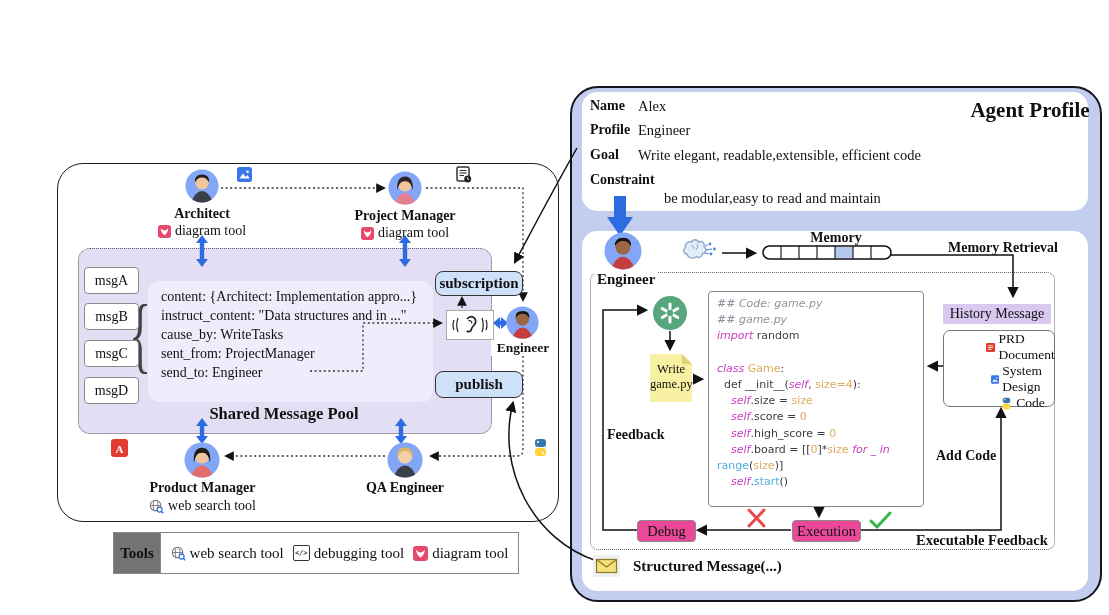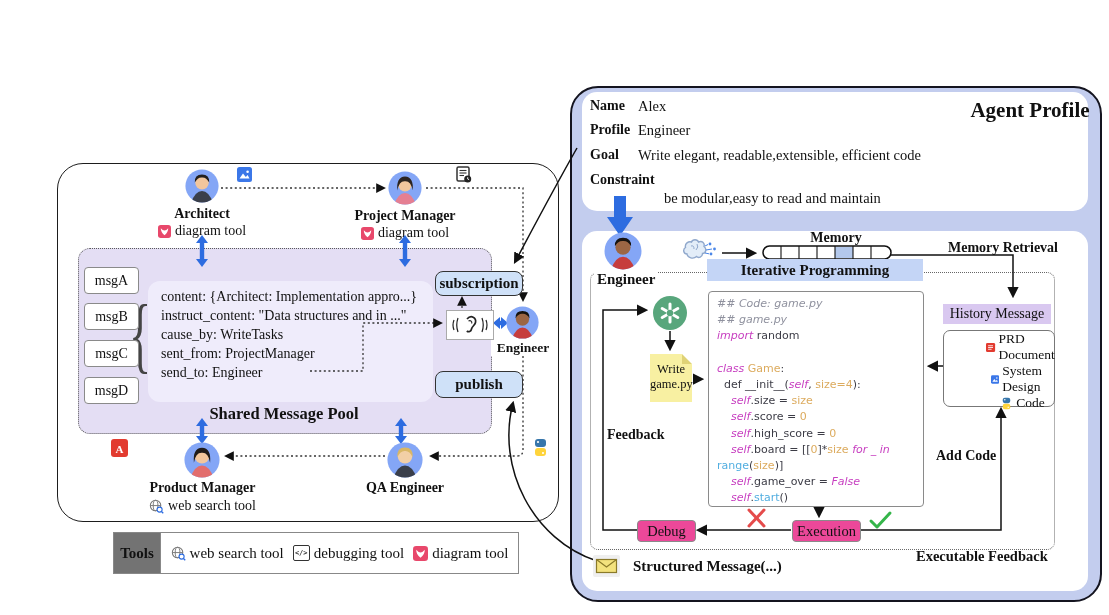--- a/index.html
+++ b/index.html
@@ -369,21 +369,20 @@
     <g stroke="#4a86e8" stroke-width="1">
         <line x1="26" y1="9" x2="29" y2="7.5"></line>
         <line x1="27" y1="13" x2="33" y2="12"></line>
         <line x1="26" y1="16" x2="30" y2="16.8"></line>
       </g>
   </svg>
   <div class="abs small-bold" style="left:795px;top:230px;width:82px;text-align:center">Memory</div>
   <div class="abs small-bold" style="left:948px;top:240px">Memory Retrieval</div>
 
   <div class="abs dotted-region"></div>
-  <div class="abs iter-header">Iterative Programming</div>
 
   <svg class="icon" style="left:653px;top:296px" width="34" height="34" viewBox="0 0 34 34">
     <circle cx="17" cy="17" r="17" fill="#58a67c"></circle>
     <g stroke="#fff" stroke-width="3" stroke-linecap="round">
       <line x1="17" y1="8" x2="17" y2="26"></line>
       <line x1="9.2" y1="12.5" x2="24.8" y2="21.5"></line>
       <line x1="24.8" y1="12.5" x2="9.2" y2="21.5"></line>
     </g>
     <circle cx="17" cy="17" r="3.2" fill="#58a67c"></circle>
   </svg>
@@ -400,21 +399,20 @@
         <div class="code-line"><span class="c-g">## game.py</span></div>
         <div class="code-line"><span class="c-m">import</span><span class="c-d"> random</span></div>
         <div class="code-line">&nbsp;</div>
         <div class="code-line"><span class="c-m">class </span><span class="c-o">Game</span><span class="c-d">:</span></div>
         <div class="code-line"><span class="c-d">  def __init__(</span><span class="c-m">self</span><span class="c-d">, </span><span class="c-o">size=4</span><span class="c-d">):</span></div>
         <div class="code-line"><span class="c-d">    </span><span class="c-m">self</span><span class="c-d">.size = </span><span class="c-o">size</span></div>
         <div class="code-line"><span class="c-d">    </span><span class="c-m">self</span><span class="c-d">.score = </span><span class="c-o">0</span></div>
         <div class="code-line"><span class="c-d">    </span><span class="c-m">self</span><span class="c-d">.high_score = </span><span class="c-o">0</span></div>
         <div class="code-line"><span class="c-d">    </span><span class="c-m">self</span><span class="c-d">.board = [[</span><span class="c-o">0</span><span class="c-d">]*</span><span class="c-o">size</span><span class="c-m"> for _ in</span></div>
         <div class="code-line"><span class="c-b">range</span><span class="c-d">(</span><span class="c-o">size</span><span class="c-d">)]</span></div>
-        <div class="code-line"><span class="c-d">    </span><span class="c-m">self</span><span class="c-d">.game_over = </span><span class="c-m">False</span></div>
         <div class="code-line"><span class="c-d">    </span><span class="c-m">self</span><span class="c-d">.</span><span class="c-b">start</span><span class="c-d">()</span></div>
       </div>
   </div>
 
   <div class="abs hist-label">History Message</div>
   <div class="abs hist-box">
     <span class="hist-item">
       <svg width="13" height="13" viewBox="0 0 13 13">
           <rect width="13" height="13" rx="2" fill="#e23b30"></rect>
           <g stroke="#fff" stroke-width="1.2">
@@ -440,21 +438,21 @@
           <circle cx="7" cy="4" r="1.1" fill="#fff"></circle>
           <circle cx="12" cy="15" r="1.1" fill="#fff"></circle>
         </svg>
       <span>Code</span>
     </span>
   </div>
   <div class="abs small-bold" style="left:936px;top:448px">Add Code</div>
 
   <div class="abs gray-box" style="left:637px;top:520px;width:57px;height:20px">Debug</div>
   <div class="abs gray-box" style="left:792px;top:520px;width:67px;height:20px">Execution</div>
-  <div class="abs small-bold" style="left:916px;top:548px;font-size:14.5px">Executable Feedback</div>
+  <div class="abs small-bold" style="left:916px;top:532px;font-size:14.5px">Executable Feedback</div>
 
   <svg class="icon" style="left:593px;top:555px" width="27" height="22" viewBox="0 0 27 22">
     <rect width="27" height="22" rx="2" fill="#efefef"></rect>
     <rect x="3.5" y="4.5" width="20" height="13" fill="#f3e27d" stroke="#8a7a2a" stroke-width="1.2"></rect>
     <path d="M3.5,4.5 L13.5,12 L23.5,4.5" fill="none" stroke="#8a7a2a" stroke-width="1.2"></path>
   </svg>
   <div class="abs small-bold" style="left:633px;top:558px;font-size:15px">Structured Message(...)</div>
 
 </div>
 

